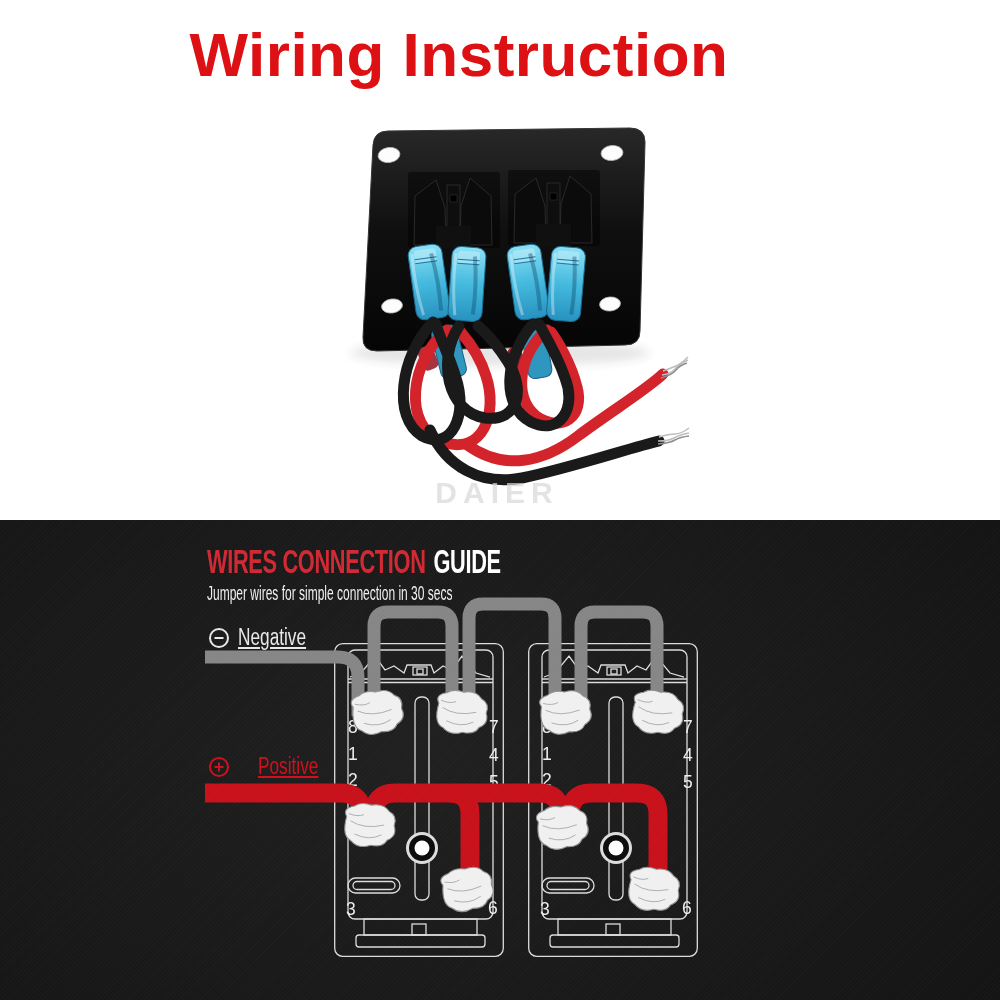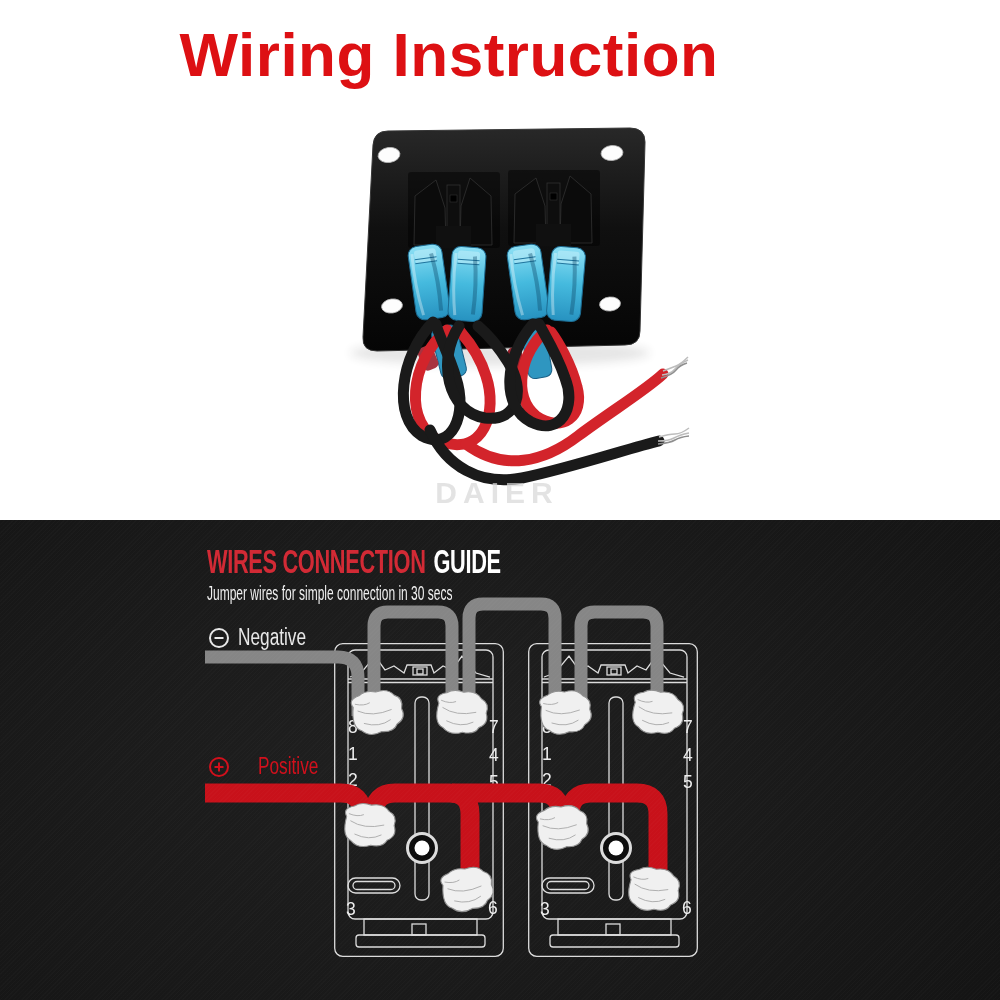--- a/index.html
+++ b/index.html
@@ -1,36 +1,36 @@
 <!DOCTYPE html>
 <html><head>
 <meta charset="utf-8">
 <style>
   html,body{margin:0;padding:0;background:#ffffff;}
   .page{position:relative;width:1000px;height:1000px;background:#ffffff;overflow:hidden;
         font-family:"Liberation Sans",sans-serif;}
   
-  .title-section{position:absolute;top:0;left:0;width:898px;height:100px;background:#ffffff;}
+  .title-section{position:absolute;top:0;left:10px;width:898px;height:100px;background:#ffffff;}
   .title-text{position:absolute;top:22px;left:0;width:100%;text-align:center;
               font-size:62px;font-weight:bold;line-height:1.05;letter-spacing:0.5px;}
   
   .photo-section{position:absolute;top:100px;left:0;width:1000px;height:420px;text-align:right;}
   .photo-section svg{display:block;}
   
   .guide-section{position:absolute;top:520px;left:0;width:1000px;height:588px;
      background:radial-gradient(130% 140% at 42% 40%, #202020 0%, #161616 45%, #0a0a0a 95%);}
   .guide-section::after{content:"";position:absolute;inset:0;pointer-events:none;
      background:repeating-linear-gradient(135deg, rgba(255,255,255,0.015) 0 1px, transparent 1px 3px);}
   .diagram-svg{position:absolute;inset:0;}
   .guide-heading{position:absolute;left:207px;top:23px;display:flex;gap:12px;white-space:nowrap;
      font-size:33px;font-weight:bold;letter-spacing:-0.5px;
      transform:scaleX(0.66);transform-origin:left center;z-index:2;}
   .guide-subtitle{position:absolute;left:207px;top:62px;white-space:nowrap;font-size:20px;
      transform:scaleX(0.6);transform-origin:left center;z-index:2;}
-  .label-row{position:absolute;display:flex;align-items:center;gap:8px;font-size:23px;z-index:2;}
+  .label-row{position:absolute;display:flex;align-items:center;gap:8px;font-size:23px;z-index:2;text-decoration:underline;}
   .label-row .lbl{display:inline-block;transform:scaleX(0.75);transform-origin:left center;}
   .label-row svg{display:block;}
   .row-negative{left:208px;top:104px;}
   .row-positive{left:208px;top:233px;}
 </style>
 </head>
 <body>
 
 <div class="page">
 

